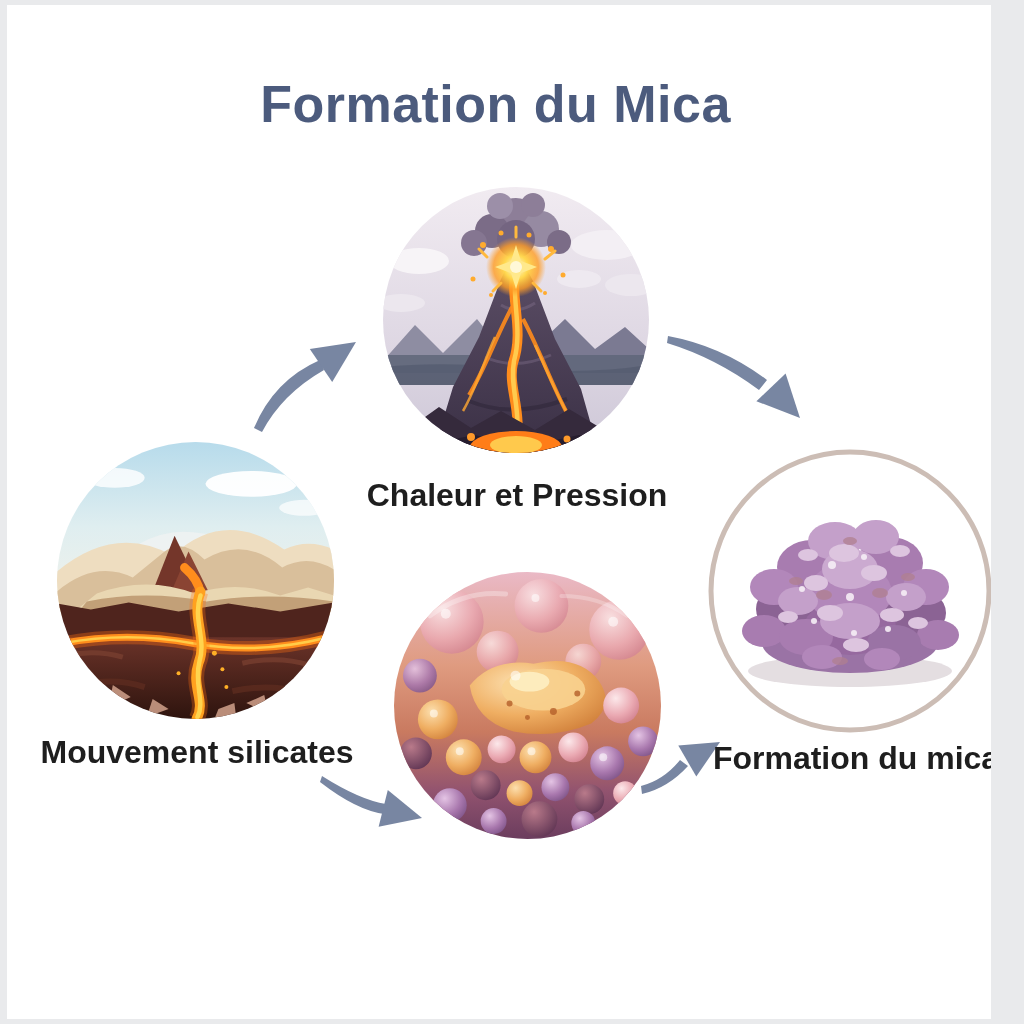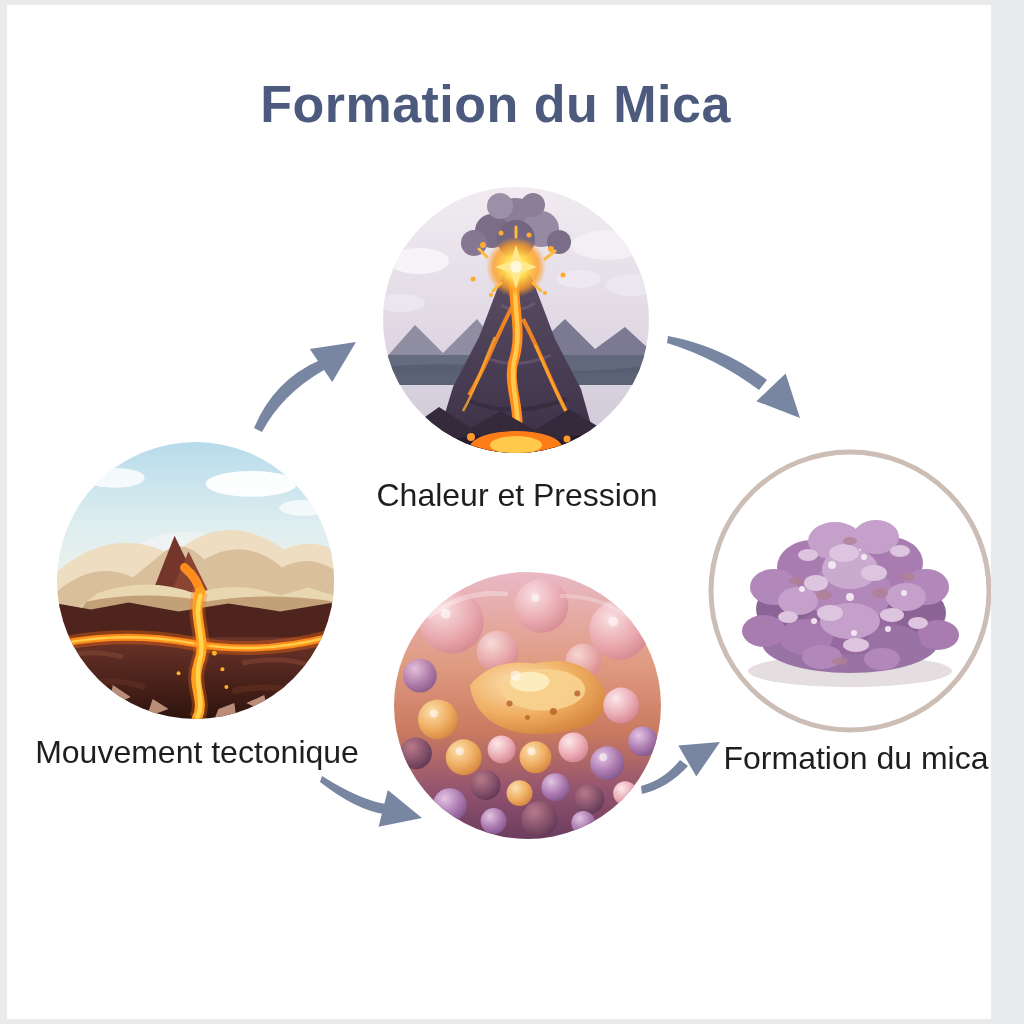--- a/index.html
+++ b/index.html
@@ -14,21 +14,21 @@
   .title{
     position:absolute;left:0;right:0;top:78px;margin:0;
     text-align:center;font-size:52px;font-weight:700;letter-spacing:.5px;
     color:var(--title,#4c5b7d);line-height:1;
   }
   .circle{position:absolute;border-radius:50%;overflow:hidden}
   .circle svg,.plate svg{display:block;width:100%;height:100%}
   .plate{position:absolute}
   .step-label{
     position:absolute;text-align:center;font-size:32px;
-    color:var(--label,#1e1e1e);line-height:1.15;font-weight:400;
+    color:var(--label,#1e1e1e);line-height:1.15;font-weight:700;
   }
   .arrow{position:absolute;color:var(--arrow,#7886a2)}
   .ring{stroke:var(--mica-ring,#ccbdb5)}
 </style>
 </head>
 <body>
 
 <div class="stage">
   <div class="canvas"></div>
 
@@ -315,17 +315,17 @@
     <polygon fill="currentColor" points="102,48 58.6,56.8 67.8,20"></polygon>
   </svg>
 
   <svg class="arrow" style="left:640px;top:736px;width:84px;height:62px" viewBox="0 0 84 62">
     <path fill="currentColor" d="M 2 58 Q 28 52 48 30 L 40 24 Q 24 44 1 50 Z"></path>
     <polygon fill="currentColor" points="80,6 56.3,40.5 38.3,9.5"></polygon>
   </svg>
 
   <div class="step-label" style="left:317px;top:477px;width:400px">Chaleur et Pression</div>
 
-  <div class="step-label" style="left:0px;top:734px;width:394px">Mouvement tectonique</div>
+  <div class="step-label" style="left:0px;top:734px;width:394px">Mouvement silicates</div>
 
 
   <div class="step-label" style="left:656px;top:740px;width:400px">Formation du mica</div>
 </div>
 
 </body></html>

